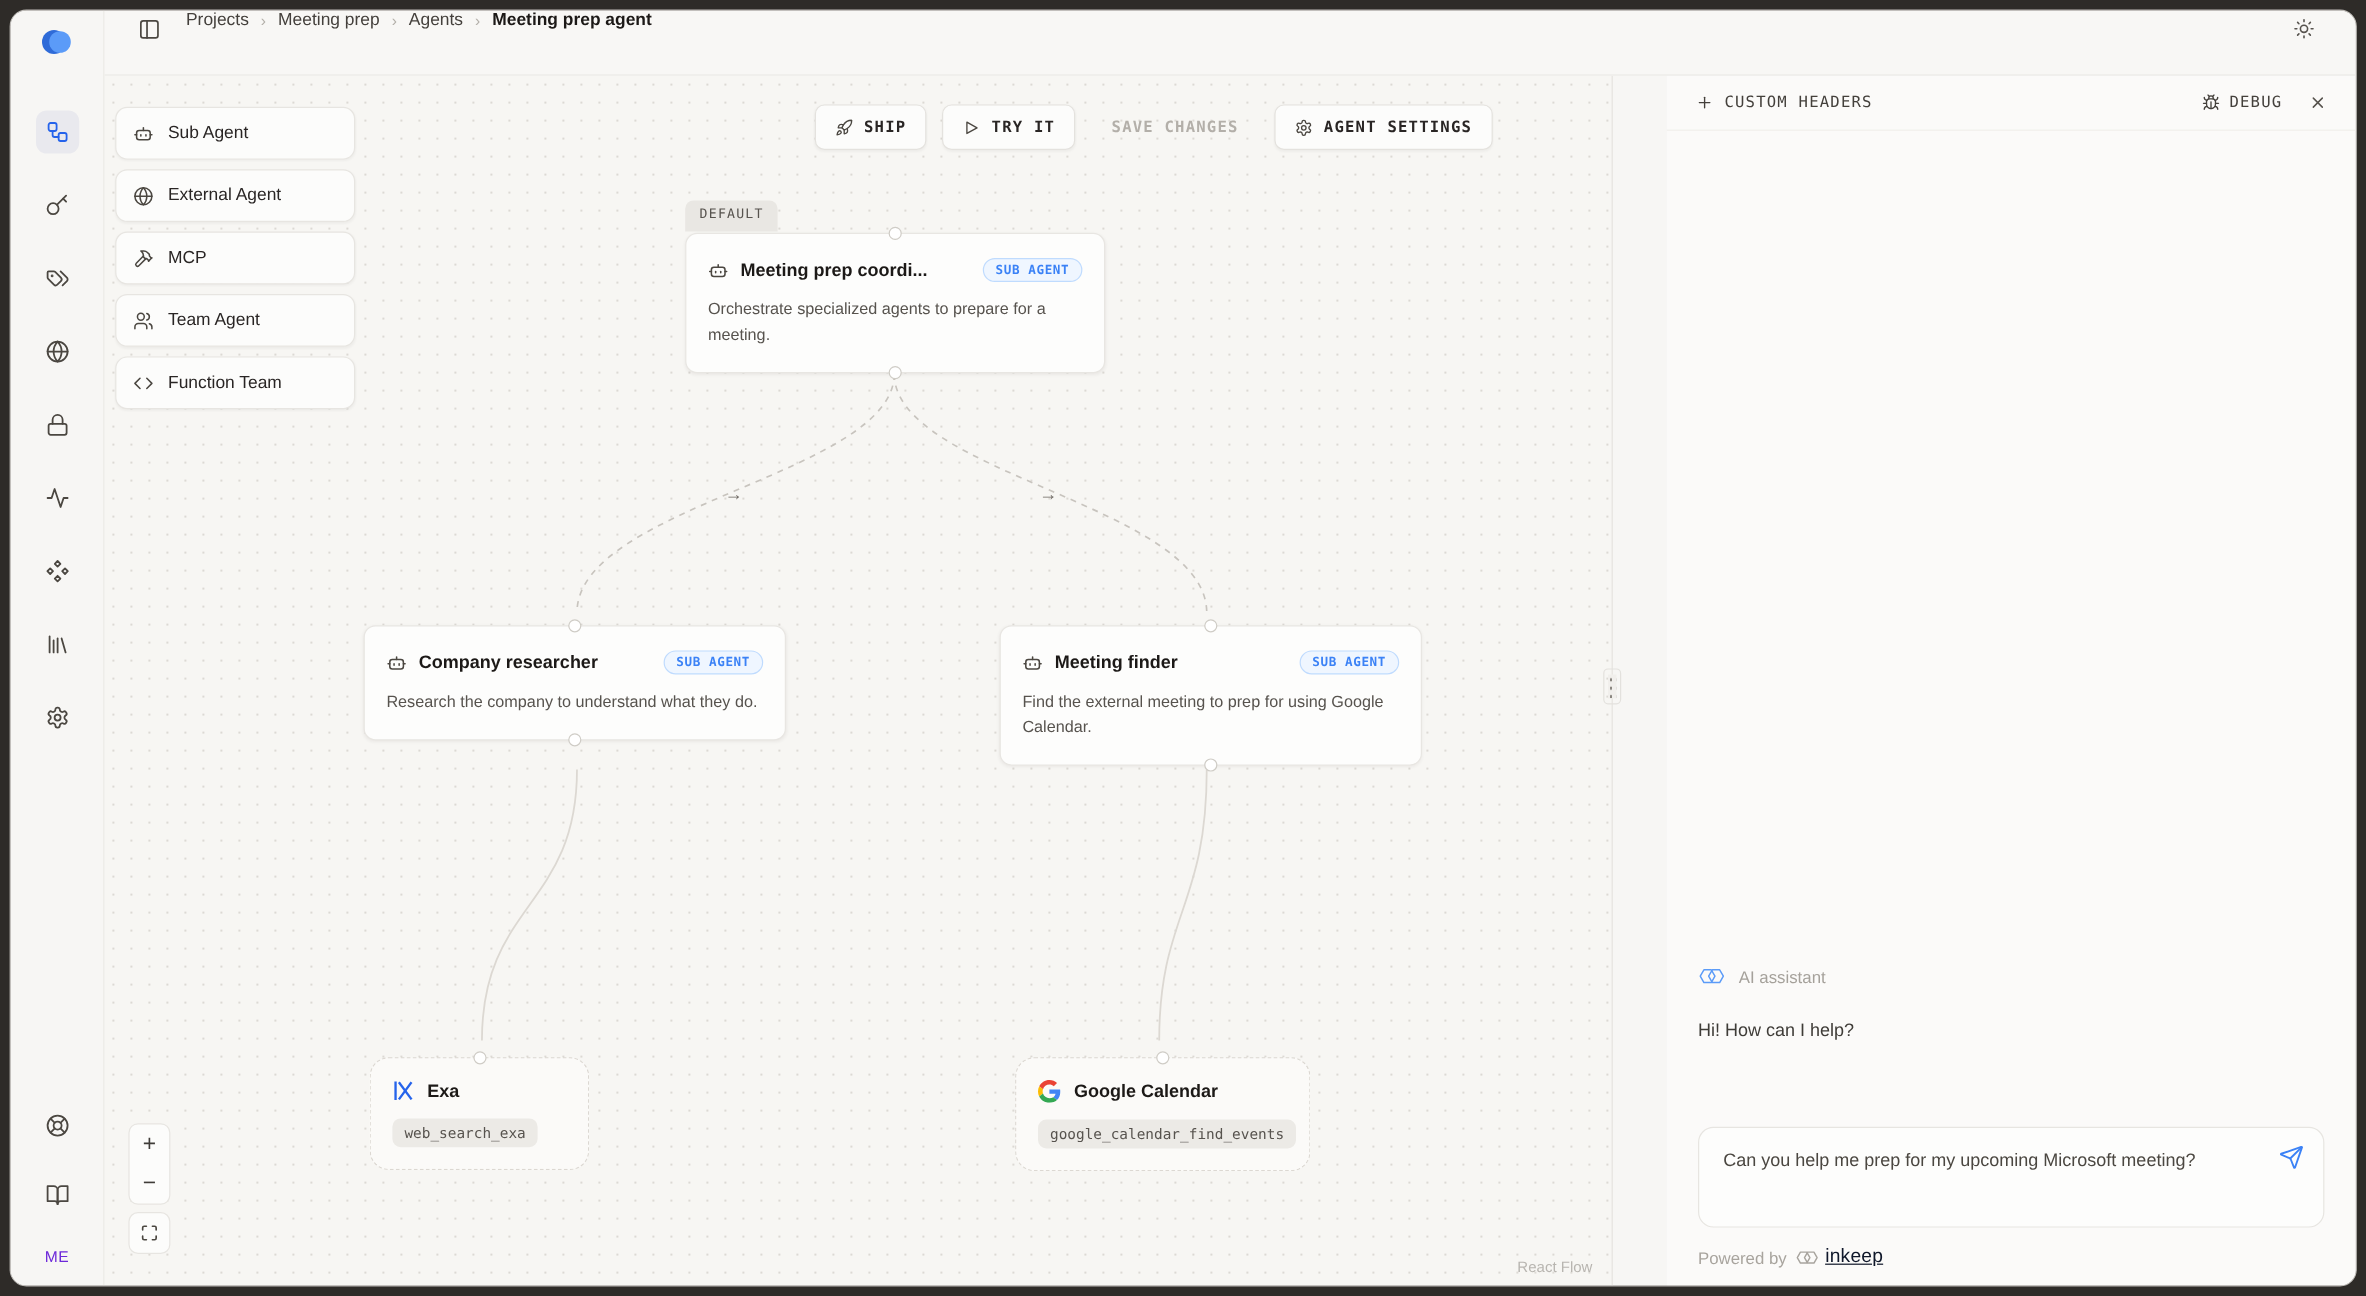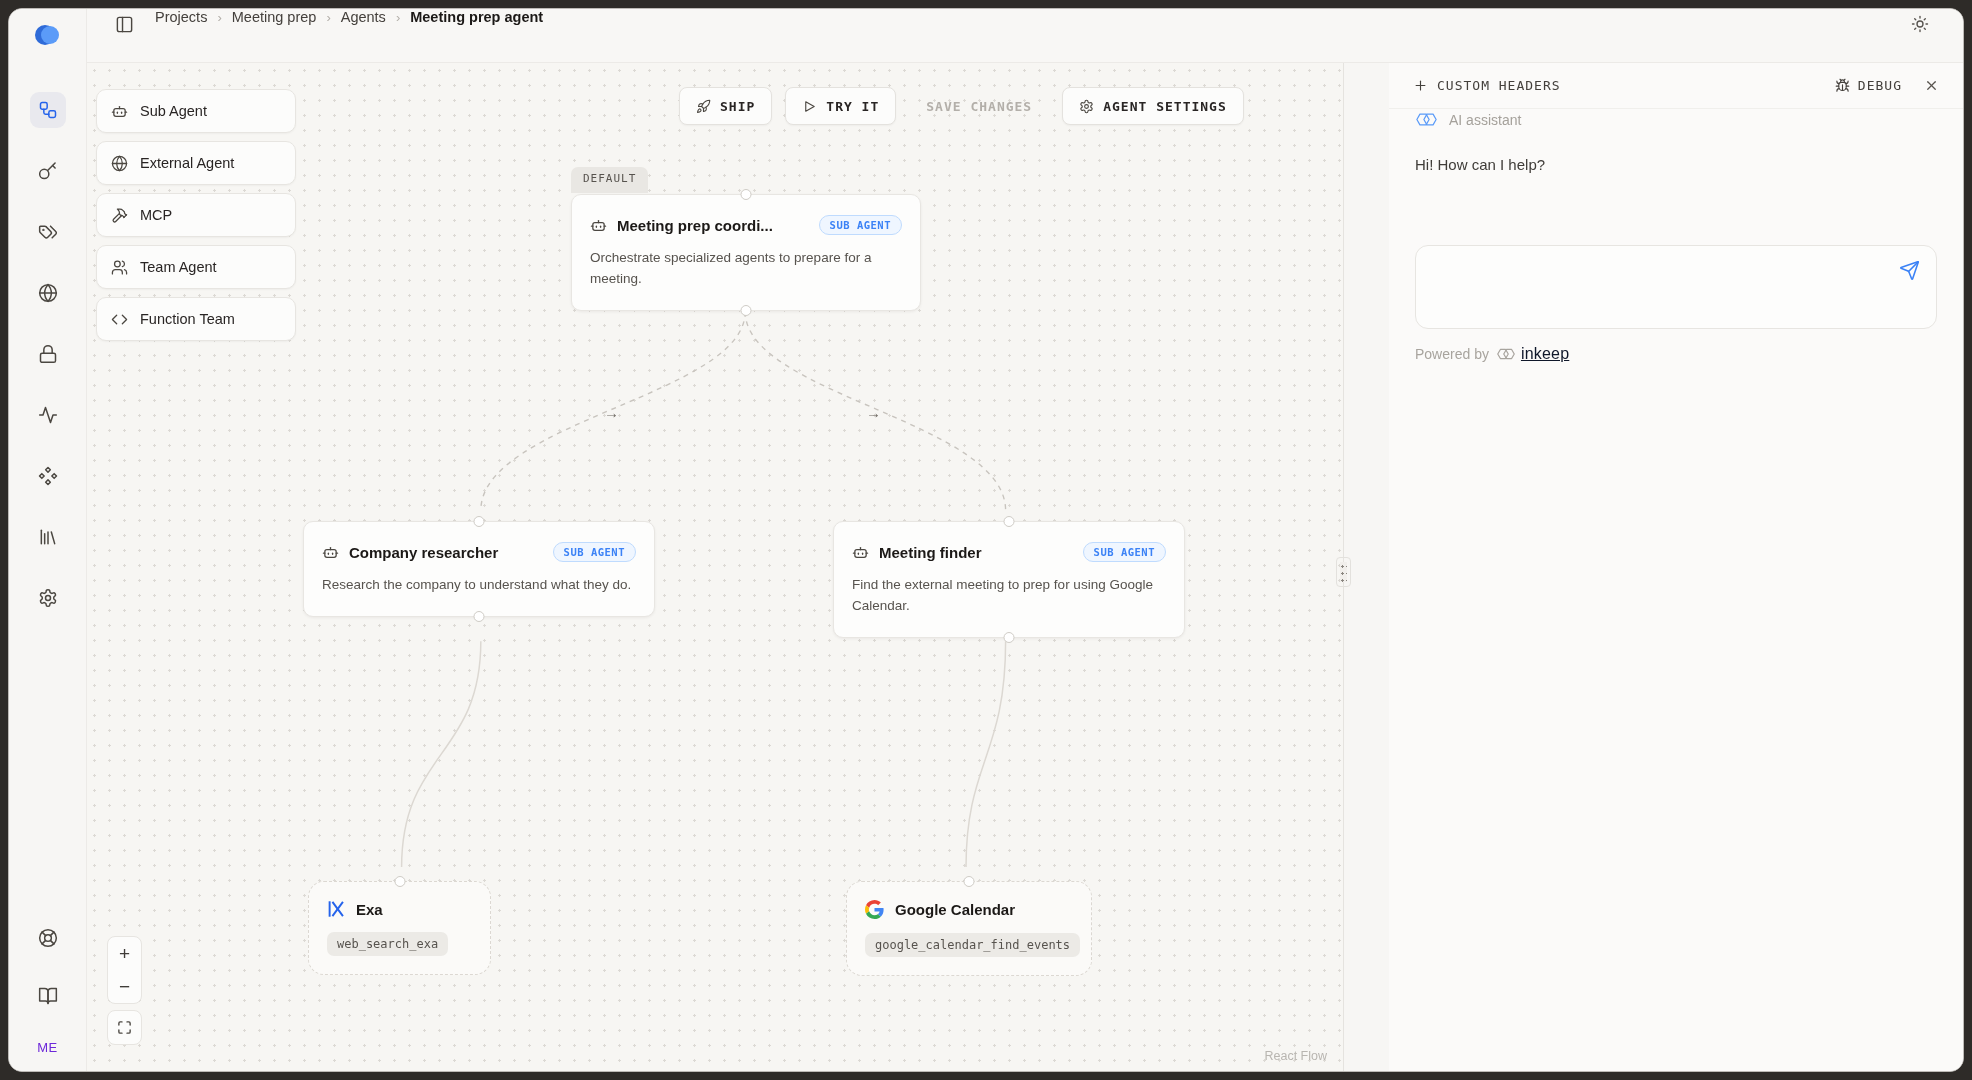--- a/index.html
+++ b/index.html
@@ -68,21 +68,21 @@
   .rf-attribution { position:absolute; right:16px; bottom:8px; font-size:12.5px; color:#b8b5b0; cursor:pointer; }
 
   
   .chat-panel { position:absolute; left:1336px; top:54px; right:0; bottom:0; background:#fbfaf9; display:flex; flex-direction:column;margin-left:44px; }
   .chat-header { height:46px; display:flex; align-items:center; padding:0 24px; border-bottom:1px solid #f0efec; }
   .mono-label { font-family:"DejaVu Sans Mono", monospace; font-size:13px; letter-spacing:1px; color:#44403c; }
   .chat-header-left { display:flex; align-items:center; gap:9px; cursor:pointer; }
   .chat-header-right { margin-left:auto; display:flex; align-items:flex-start; gap:22px; }
   .debug-btn { display:flex; align-items:center; gap:8px; cursor:pointer; }
   .close-btn { display:flex; align-items:center; cursor:pointer; }
-  .chat-body { flex:1; display:flex; flex-direction:column; justify-content:flex-start; padding:0 26px 14px; }
+  .chat-body { flex:1; display:flex; flex-direction:column; justify-content:flex-end; padding:0 26px 14px; }
   .assistant-row { display:flex; align-items:center; gap:11px; }
   .assistant-label { font-size:14px; color:#a5a19b; }
   .greeting { margin-top:26px; font-size:15px; color:#3f3c38; }
   .input-box { margin-top:72px; background:#fdfdfc; border:1px solid #e7e5e1; border-radius:13px; padding:16px 16px 14px 20px; position:relative; min-height:84px; }
   .chat-input { font-size:15px; line-height:1.65; color:#4b4741; max-width:430px; outline:none; cursor:text; }
   .send-btn { position:absolute; right:16px; top:14px; cursor:pointer; }
   .powered { margin-top:16px; display:flex; align-items:center; gap:7px; cursor:pointer; }
   .powered span { font-size:14px; color:#a8a49e; }
   .powered .brand { color:#0f172a; letter-spacing:.2px;text-decoration:underline; }
 
@@ -443,20 +443,21 @@
       <div class="assistant-row">
         <svg viewBox="0 0 26 24" style="width:23px;height:21px;stroke:#5b9bf8;stroke-width:1.4;fill:none;stroke-linejoin:round">
             <path d="M2 12 5.5 5.9h7L16 12l-3.5 6.1h-7Z"></path>
             <path d="M10 12 13.5 5.9h7L24 12l-3.5 6.1h-7Z"></path>
           </svg>
         <span class="assistant-label">AI assistant</span>
       </div>
       <div class="greeting">Hi! How can I help?</div>
 
       <div class="input-box">
+        <div class="chat-input" contenteditable="true" style="">Can you help me prep for my upcoming Microsoft meeting?</div>
         <div class="send-btn">
           <svg viewBox="0 0 24 24" style="width:21px;height:21px;stroke:#3b82f6;stroke-width:1.8;fill:none;stroke-linecap:round;stroke-linejoin:round">
               <path d="M14.536 21.686a.5.5 0 0 0 .937-.024l6.5-19a.496.496 0 0 0-.635-.635l-19 6.5a.5.5 0 0 0-.024.937l7.93 3.18a2 2 0 0 1 1.112 1.11z"></path>
               <path d="m21.854 2.147-10.94 10.939"></path>
             </svg>
         </div>
       </div>
 
       <div class="powered">
         <span>Powered by</span>

